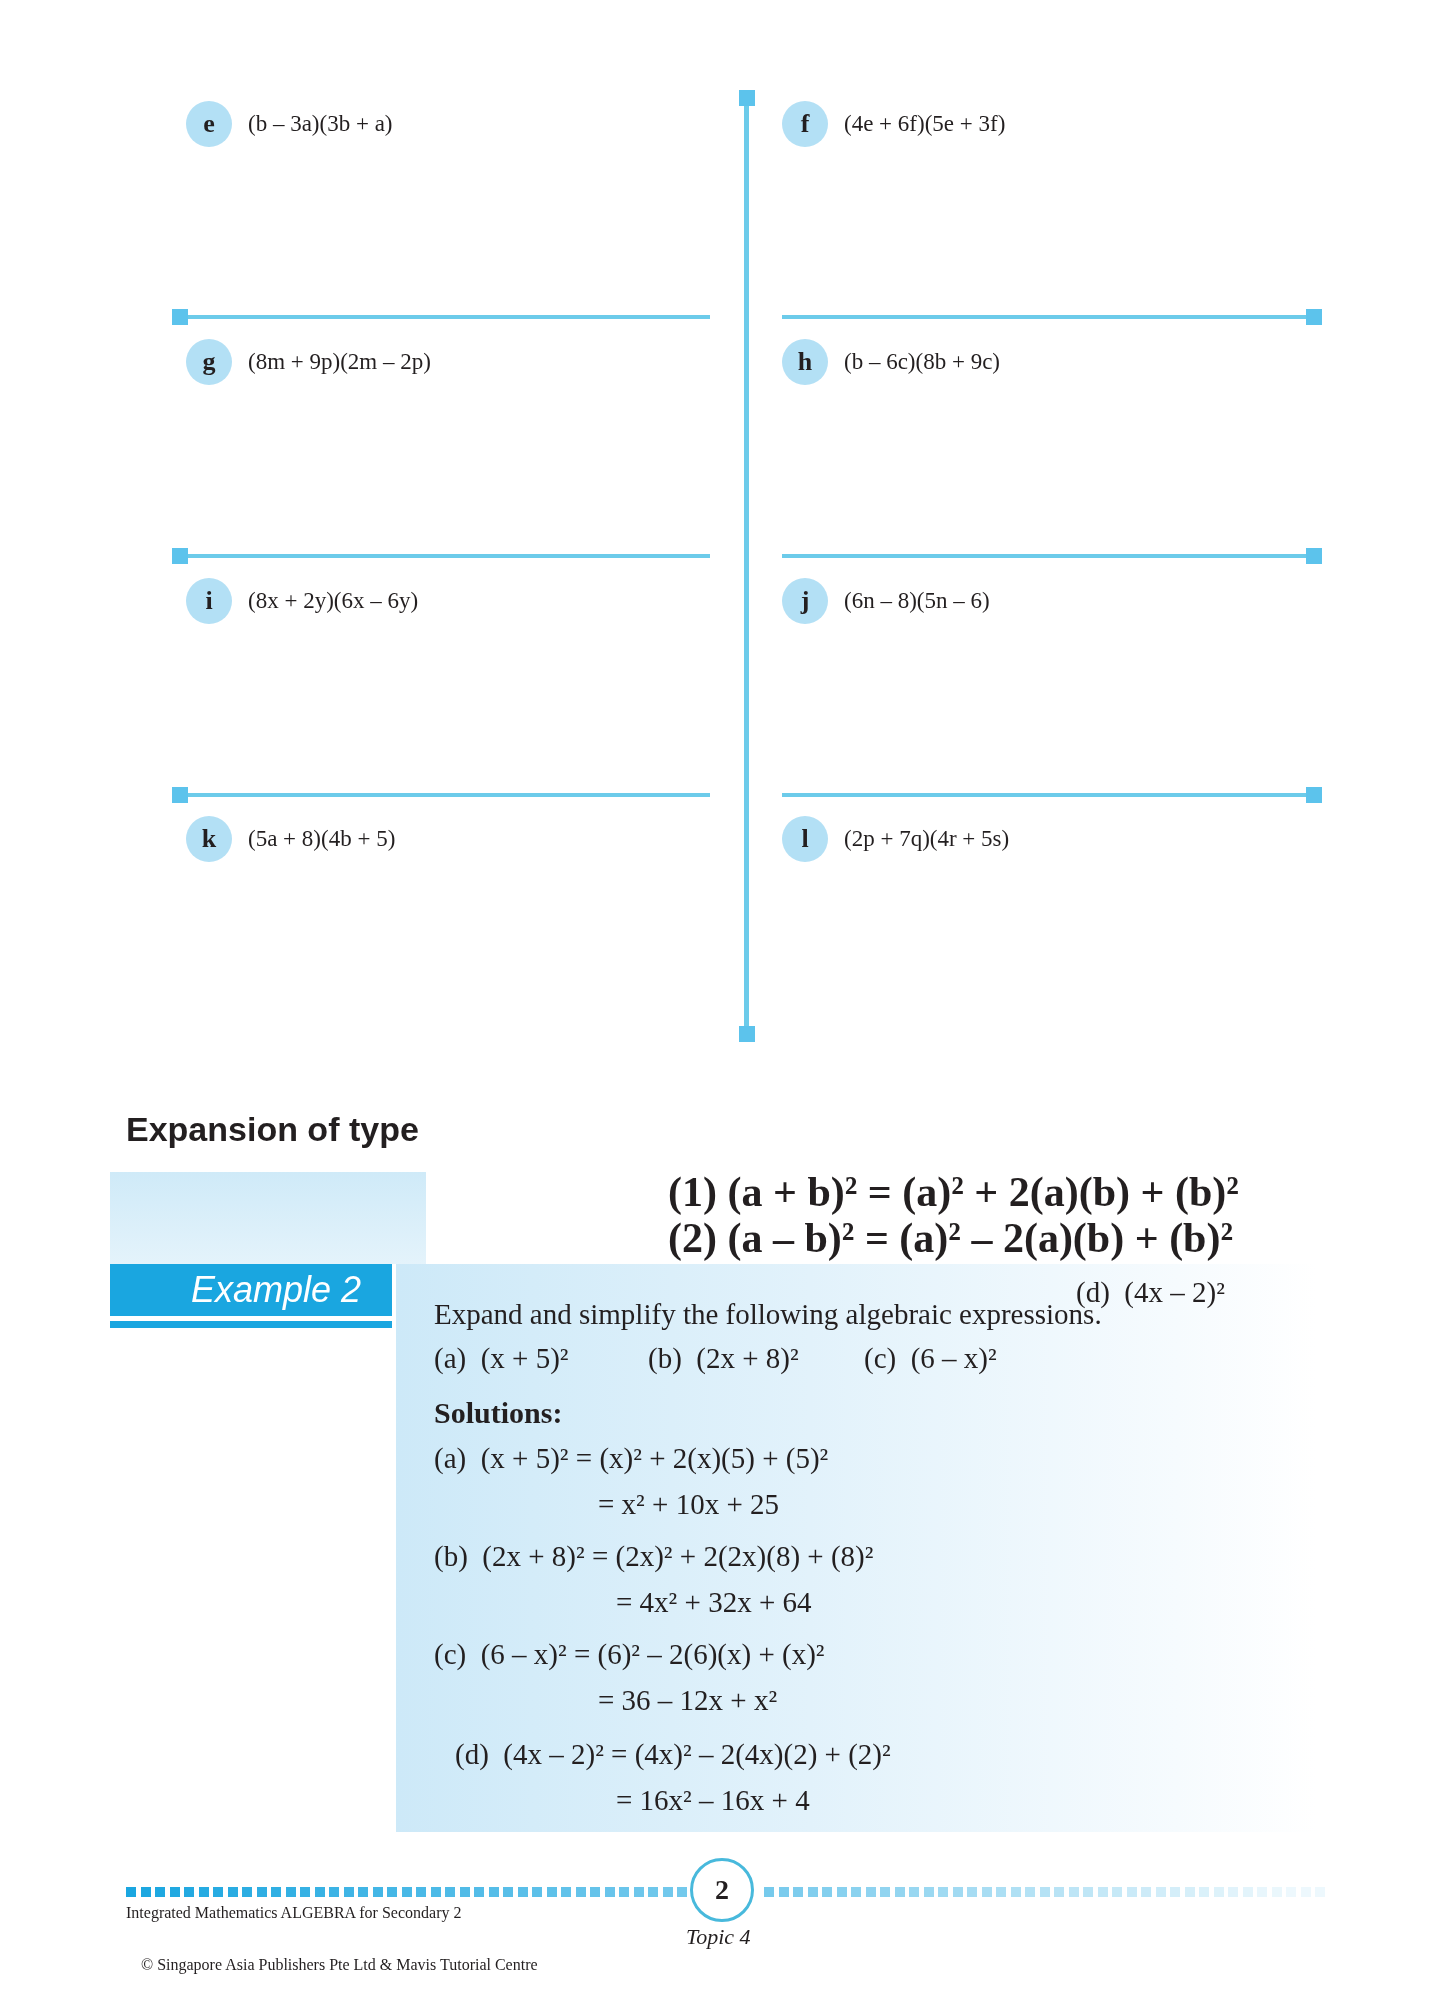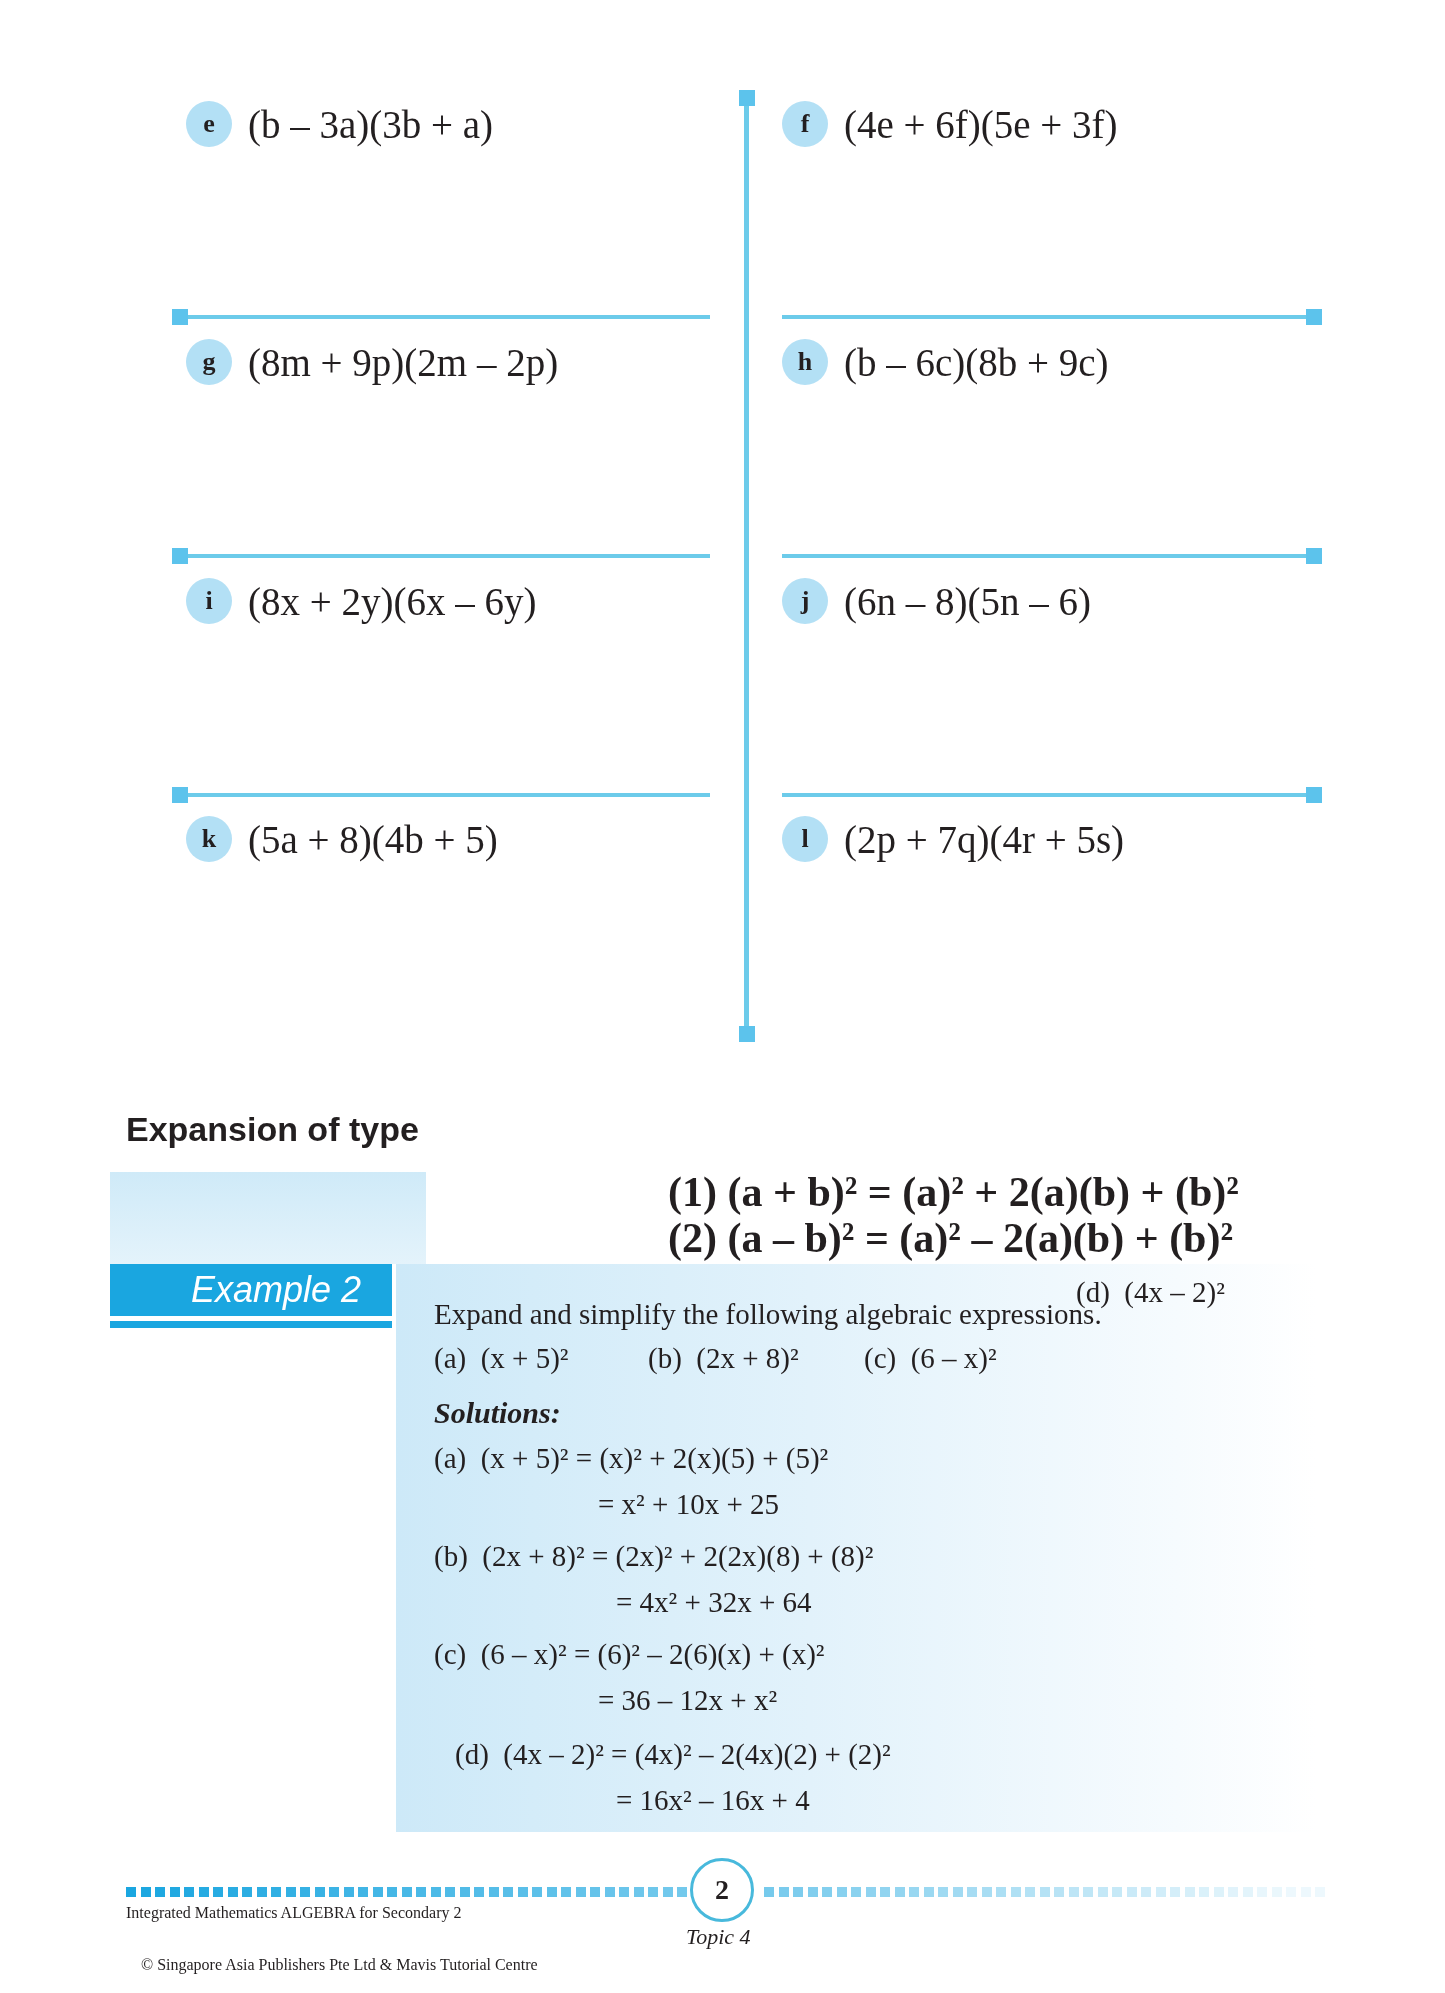--- a/index.html
+++ b/index.html
@@ -6,29 +6,29 @@
   body { width:1445px; height:1993px; position:relative; overflow:hidden;
          font-family:"Liberation Serif", serif; color:#231f20; }
   .abs { position:absolute; }
   .hline { position:absolute; height:4px; background:#6ccbea; }
   .vline { position:absolute; width:5px; background:#6ccbea; }
   .sq { position:absolute; width:16px; height:16px; background:#5cc3ec; }
   .q { position:absolute; display:flex; align-items:center; gap:16px; }
   .badge { width:46px; height:46px; border-radius:50%; background:#b3e0f5;
            display:flex; align-items:center; justify-content:center;
            font-weight:bold; font-size:26px; color:#231f20; }
-  .expr { font-size:39px; white-space:nowrap; }
+  .expr { font-size:23px; white-space:nowrap; }
   .sect-title { font-family:"Liberation Sans", sans-serif; font-size:34px;
                 font-weight:bold; color:#231f20; }
   .formula { font-size:42px; font-weight:bold; white-space:nowrap; }
   .ex-head { background:#1aa6e0; color:#ffffff; font-family:"Liberation Sans", sans-serif;
              font-style:italic; font-size:36px; display:flex; align-items:center;
              padding-left:50px; box-sizing:border-box; }
   .body-text { font-size:29px; white-space:nowrap; }
-  .sol-title { font-size:30px; font-weight:bold; font-style:italic; }
+  .sol-title { font-size:30px; font-weight:bold; }
   .footer-text { font-size:16px; white-space:nowrap; }
   .dash { position:absolute; top:1887px; width:10px; height:10px; }
   .pagecircle { position:absolute; width:58px; height:58px; border-radius:50%;
                 border:3px solid #48b9dc; background:#ffffff;
                 display:flex; align-items:center; justify-content:center;
                 font-weight:bold; font-size:28px; }
 </style>
 </head>
 <body>
 

